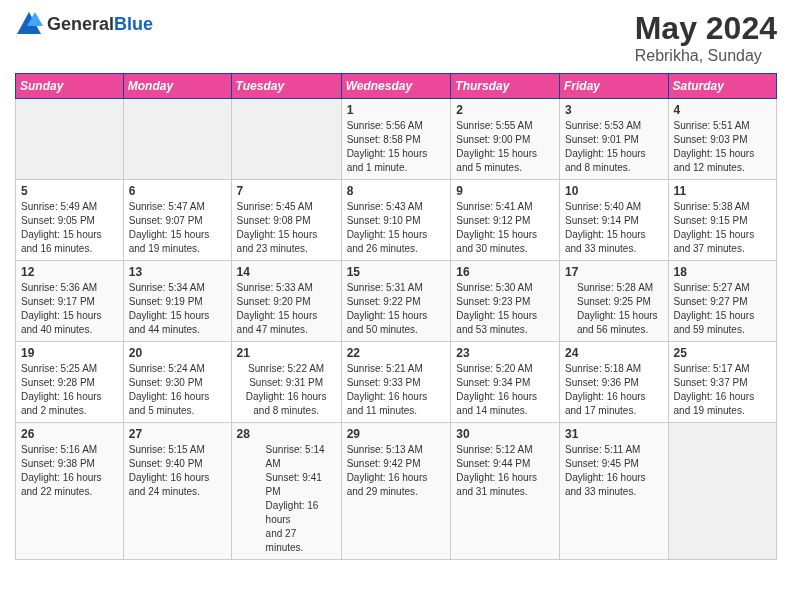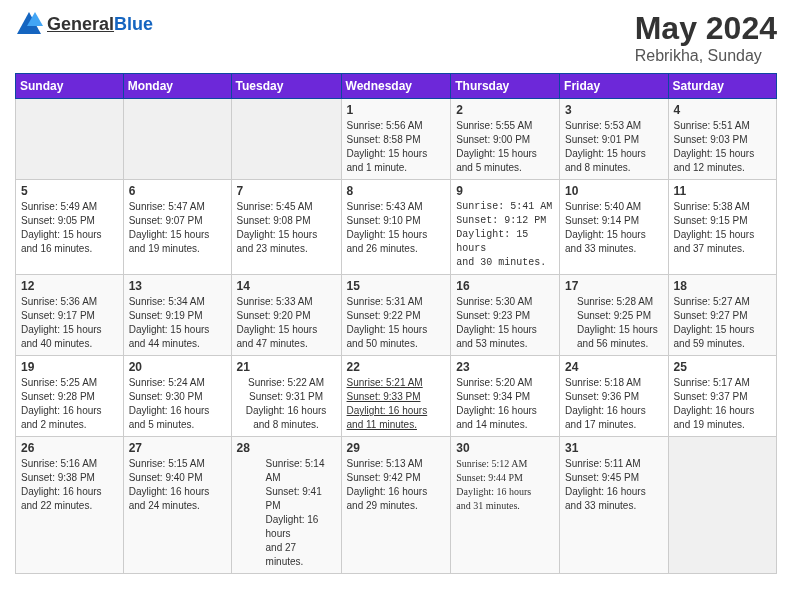--- a/index.html
+++ b/index.html
@@ -21,21 +21,20 @@
     }
     .logo {
       display: flex;
       align-items: center;
       gap: 4px;
     }
     .logo-text-general {
       font-size: 18px;
       font-weight: bold;
       color: #333;
-      text-decoration: underline;
     }
     .logo-text-blue {
       font-size: 18px;
       font-weight: bold;
       color: #1565c0;
       margin-top: 37px;
     }
     .logo-icon {
       width: 28px;
       height: 28px;
@@ -50,27 +49,28 @@
     .title-location {
       font-size: 16px;
       color: #555;
     }
     .calendar {
       width: 100%;
       border-collapse: collapse;
       font-size: 11px;
     }
     .calendar thead tr th {
-      background-color: #6d28d9;
+      background-color: #ec4899;
       color: #fff;
       padding: 5px 4px;
       text-align: left;
       font-size: 12px;
       font-weight: bold;
       border: 1px solid #0d47a1;
+      font-style: italic;
     }
     .calendar tbody tr td {
       border: 1px solid #ccc;
       vertical-align: top;
       padding: 4px 5px;
       width: 113px;
       min-height: 80px;
     }
     .calendar tbody tr:nth-child(odd) td {
       background-color: #f9f9f9;
@@ -184,21 +184,21 @@
           </td>
           <td>
             <span class="day-number">8</span>
             <div class="day-info" style="white-space: pre-line;">Sunrise: 5:43 AM
 Sunset: 9:10 PM
 Daylight: 15 hours
 and 26 minutes.</div>
           </td>
           <td>
             <span class="day-number">9</span>
-            <div class="day-info" style="white-space: pre-line; font-family: Liberation Mono, monospace;">Sunrise: 5:41 AM
+            <div class="day-info" style="white-space: pre-line;">Sunrise: 5:41 AM
 Sunset: 9:12 PM
 Daylight: 15 hours
 and 30 minutes.</div>
           </td>
           <td>
             <span class="day-number">10</span>
             <div class="day-info" style="white-space: pre-line;">Sunrise: 5:40 AM
 Sunset: 9:14 PM
 Daylight: 15 hours
 and 33 minutes.</div>
@@ -279,21 +279,21 @@
           </td>
           <td>
             <span class="day-number">21</span>
             <div class="day-info" style="white-space: pre-line; text-align: center;">Sunrise: 5:22 AM
 Sunset: 9:31 PM
 Daylight: 16 hours
 and 8 minutes.</div>
           </td>
           <td>
             <span class="day-number">22</span>
-            <div class="day-info" style="white-space: pre-line; text-decoration: underline;">Sunrise: 5:21 AM
+            <div class="day-info" style="white-space: pre-line;">Sunrise: 5:21 AM
 Sunset: 9:33 PM
 Daylight: 16 hours
 and 11 minutes.</div>
           </td>
           <td>
             <span class="day-number">23</span>
             <div class="day-info" style="white-space: pre-line;">Sunrise: 5:20 AM
 Sunset: 9:34 PM
 Daylight: 16 hours
 and 14 minutes.</div>
@@ -337,21 +337,21 @@
           </td>
           <td>
             <span class="day-number">29</span>
             <div class="day-info" style="white-space: pre-line;">Sunrise: 5:13 AM
 Sunset: 9:42 PM
 Daylight: 16 hours
 and 29 minutes.</div>
           </td>
           <td>
             <span class="day-number">30</span>
-            <div class="day-info" style="white-space: pre-line; font-family: Liberation Serif, serif;">Sunrise: 5:12 AM
+            <div class="day-info" style="white-space: pre-line;">Sunrise: 5:12 AM
 Sunset: 9:44 PM
 Daylight: 16 hours
 and 31 minutes.</div>
           </td>
           <td>
             <span class="day-number">31</span>
             <div class="day-info" style="white-space: pre-line;">Sunrise: 5:11 AM
 Sunset: 9:45 PM
 Daylight: 16 hours
 and 33 minutes.</div>

